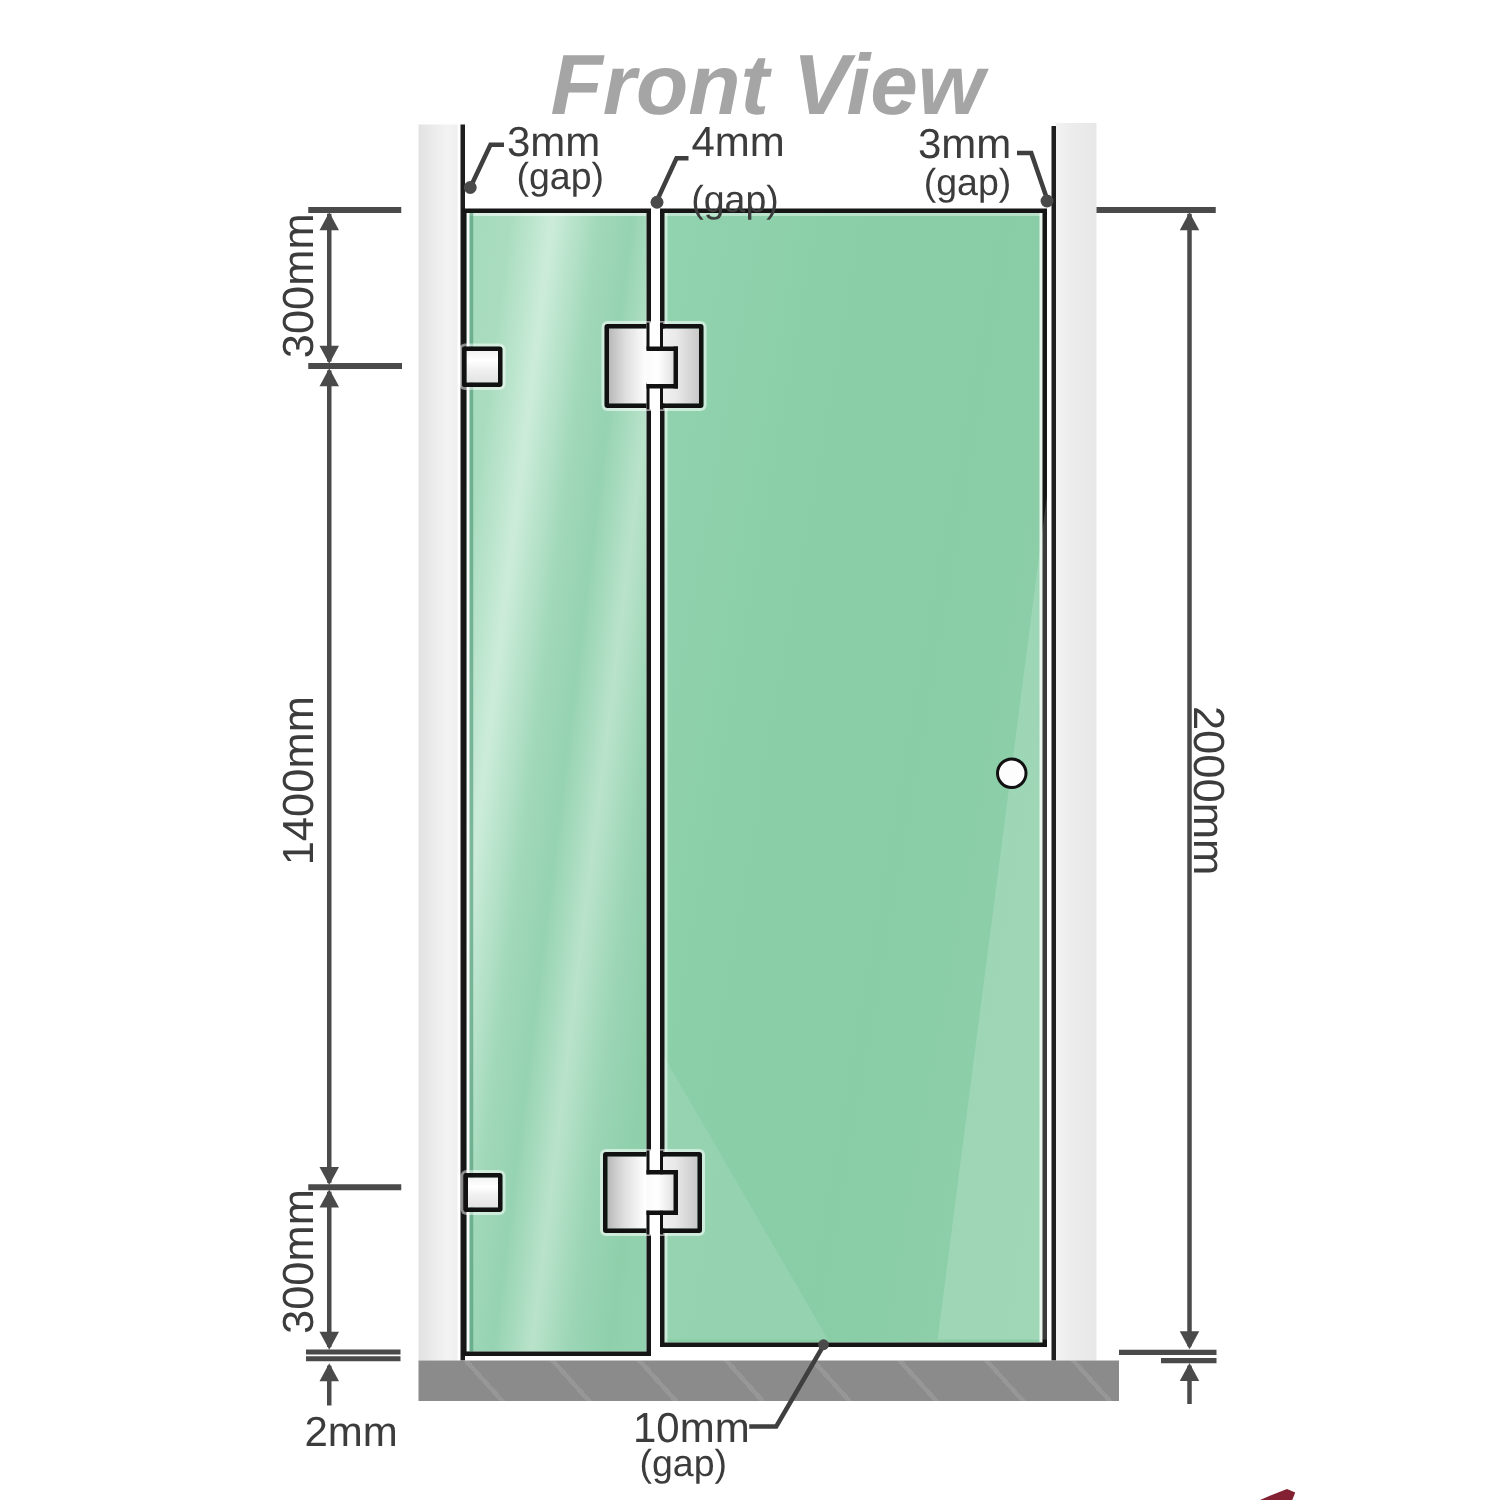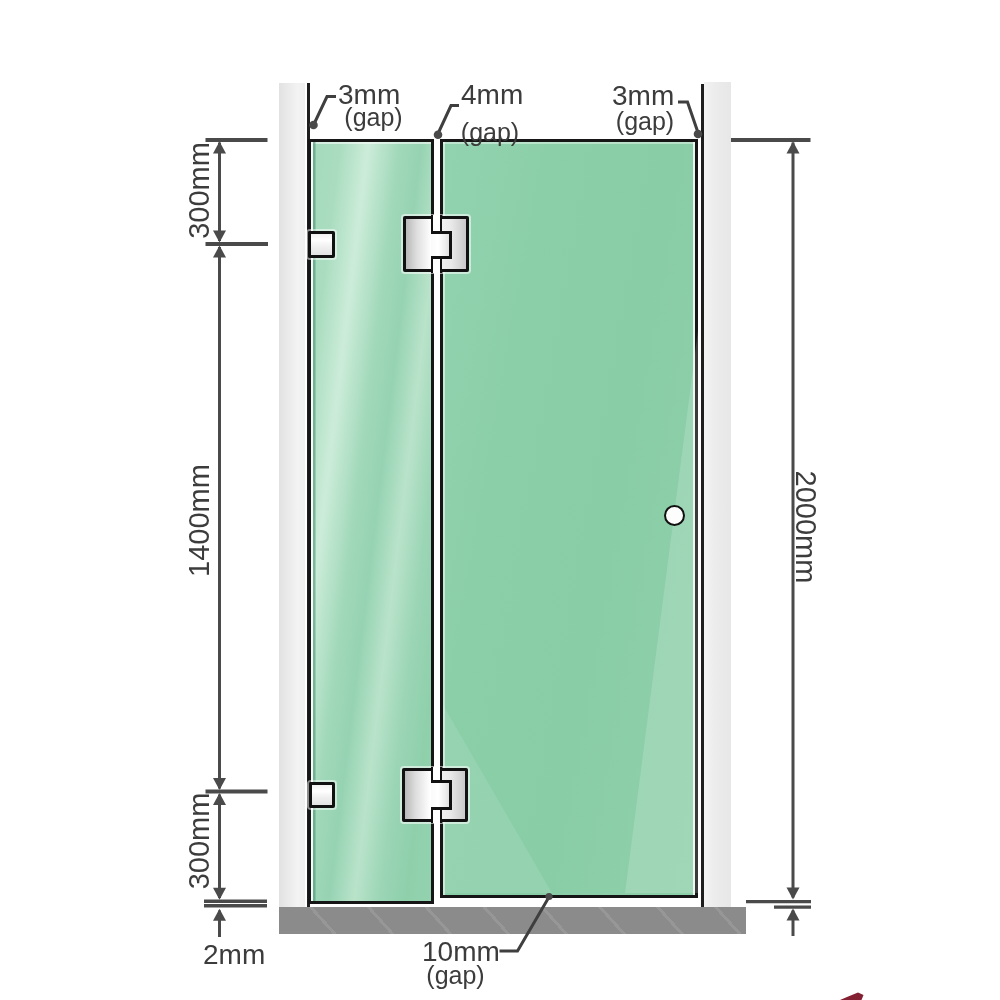--- a/index.html
+++ b/index.html
@@ -44,20 +44,21 @@
   #knob{left:663.5px;top:504.5px;width:21.5px;height:21.5px;border:2.6px solid #111;border-radius:50%;
         box-sizing:border-box;background:#fdfdfd;}
   svg{position:absolute;left:0;top:0;}
   .dimtxt{fill:#3c3c3c;font-family:"Liberation Sans",sans-serif;font-size:28px;}
   .rottxt{fill:#3c3c3c;font-family:"Liberation Sans",sans-serif;font-size:29px;}
   .gaptxt{fill:#3c3c3c;font-family:"Liberation Sans",sans-serif;font-size:25px;}
 </style>
 </head>
 <body>
 <div id="page">
+  <div class="abs" id="title">Front View</div>
   <div class="abs" id="wallL"></div>
   <div class="abs" id="wallLline"></div>
   <div class="abs" id="wallR"></div>
   <div class="abs" id="wallRline"></div>
   <div class="abs" id="floor"></div>
   <div class="abs" id="panelL"></div>
   <div class="abs" id="panelR"></div>
   <svg class="abs" width="1000" height="1000" style="z-index:3">
     <polygon points="698,330 698,893 625,893" fill="rgba(255,255,255,0.16)"></polygon>
     <polygon points="443,705 443,893 552,893" fill="rgba(255,255,255,0.10)"></polygon>

